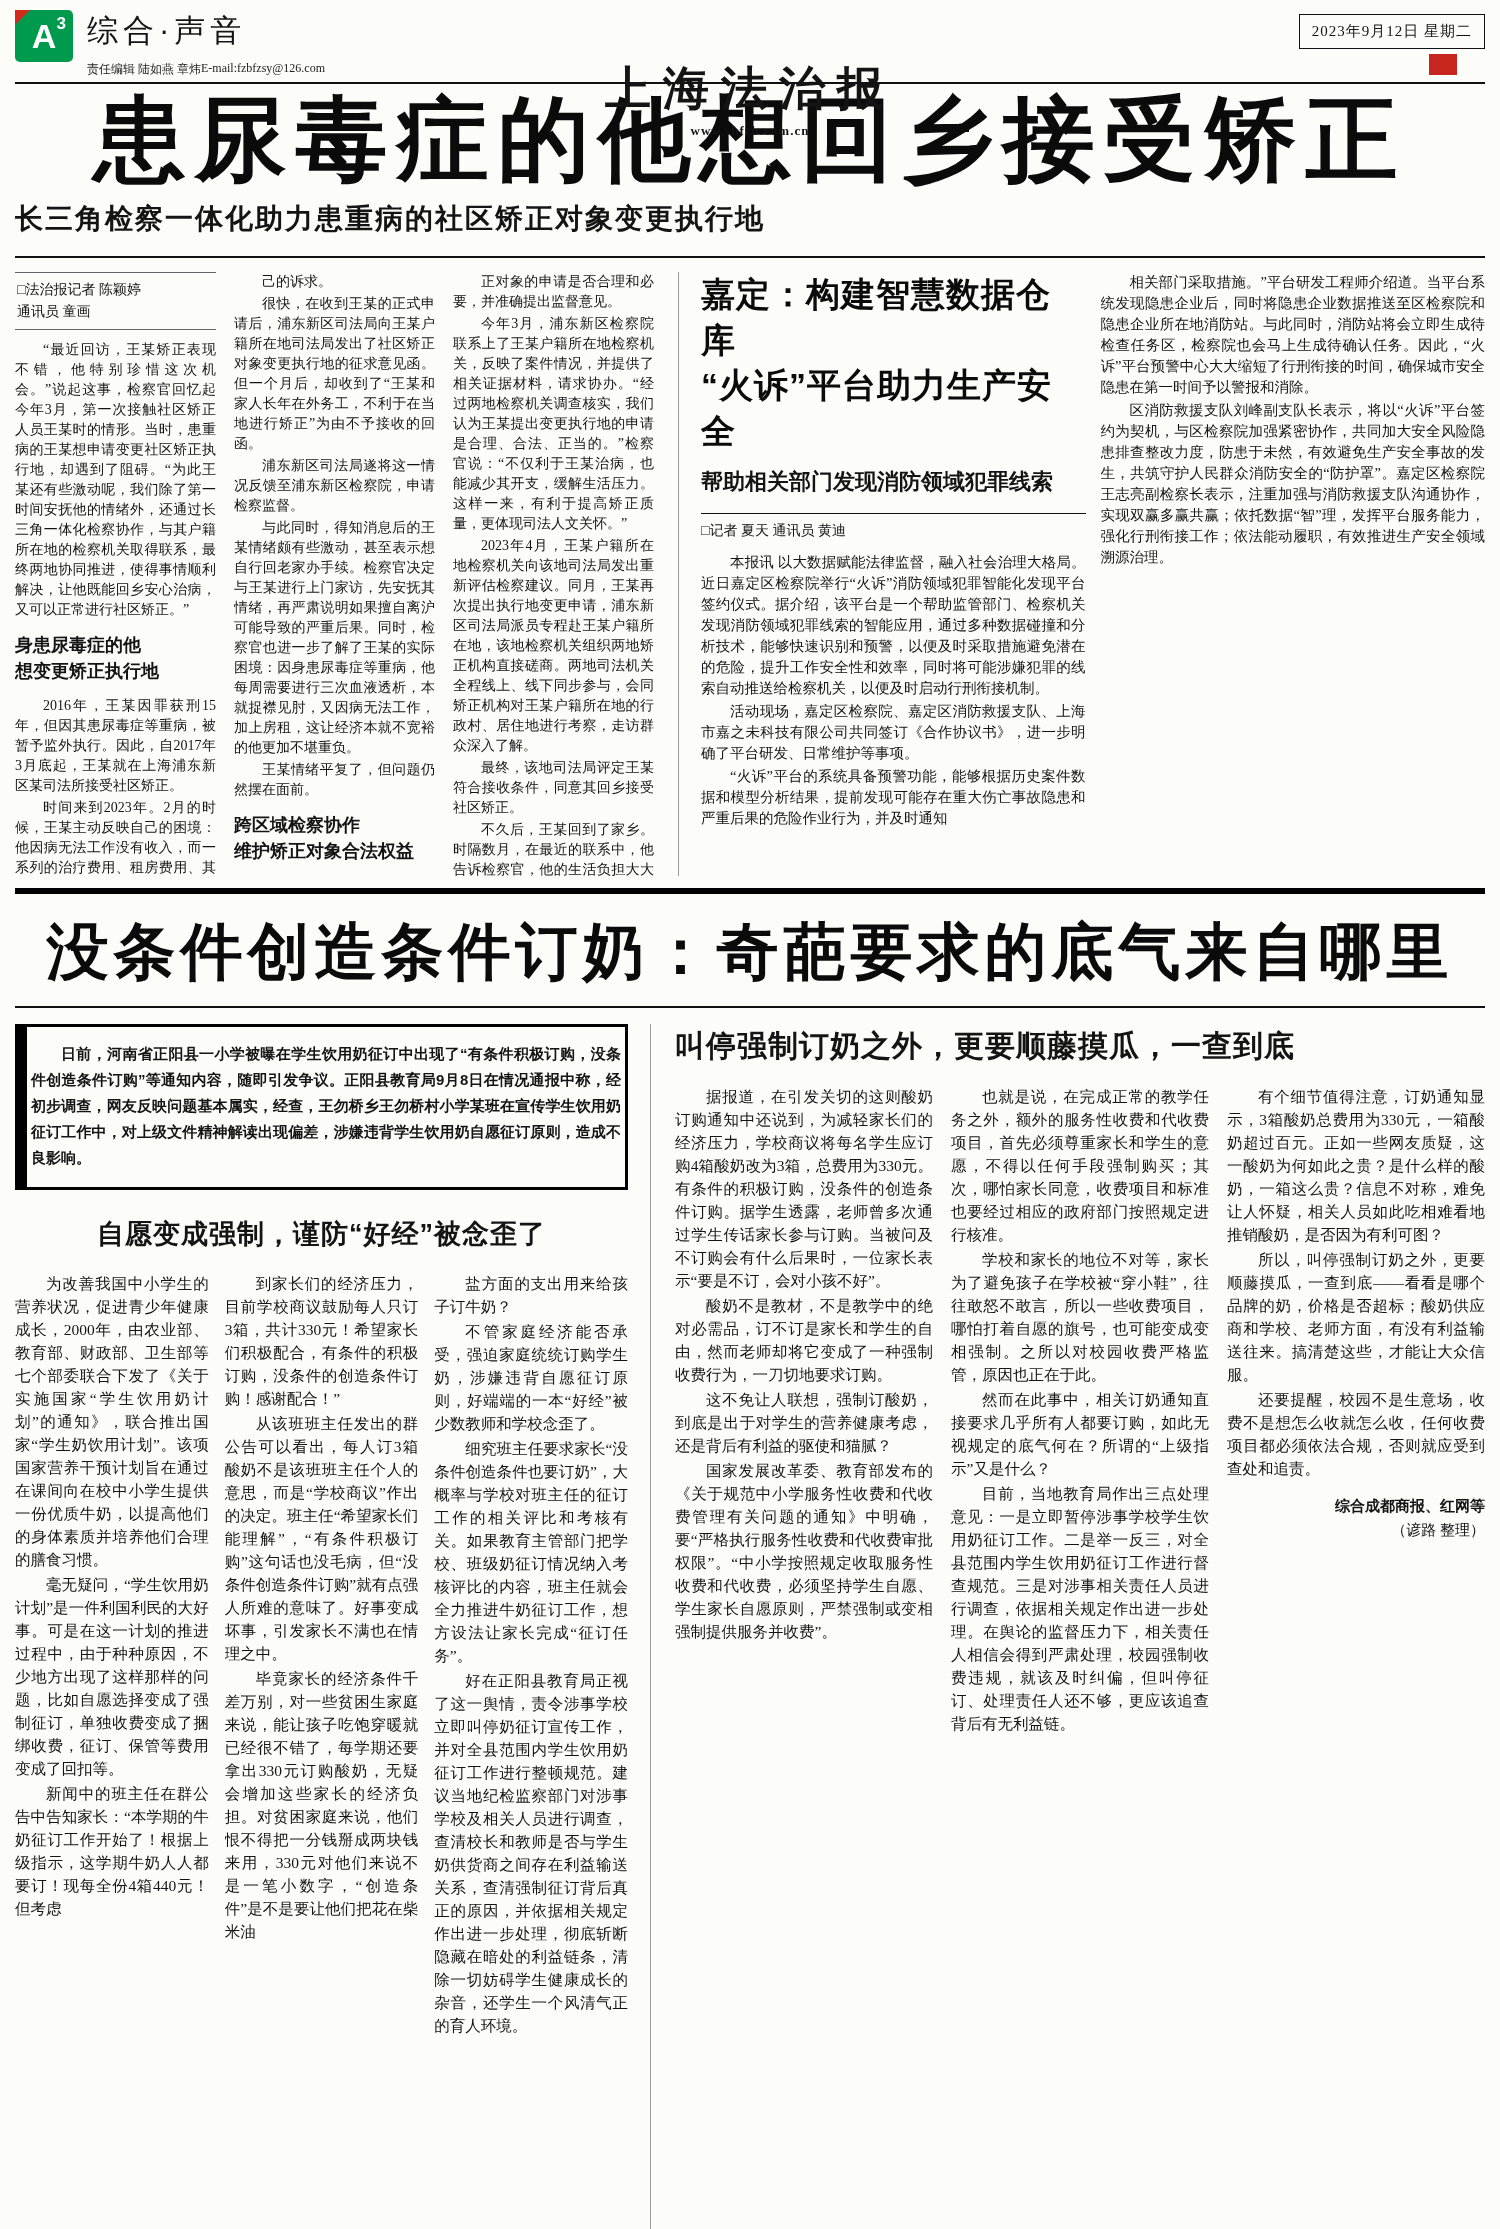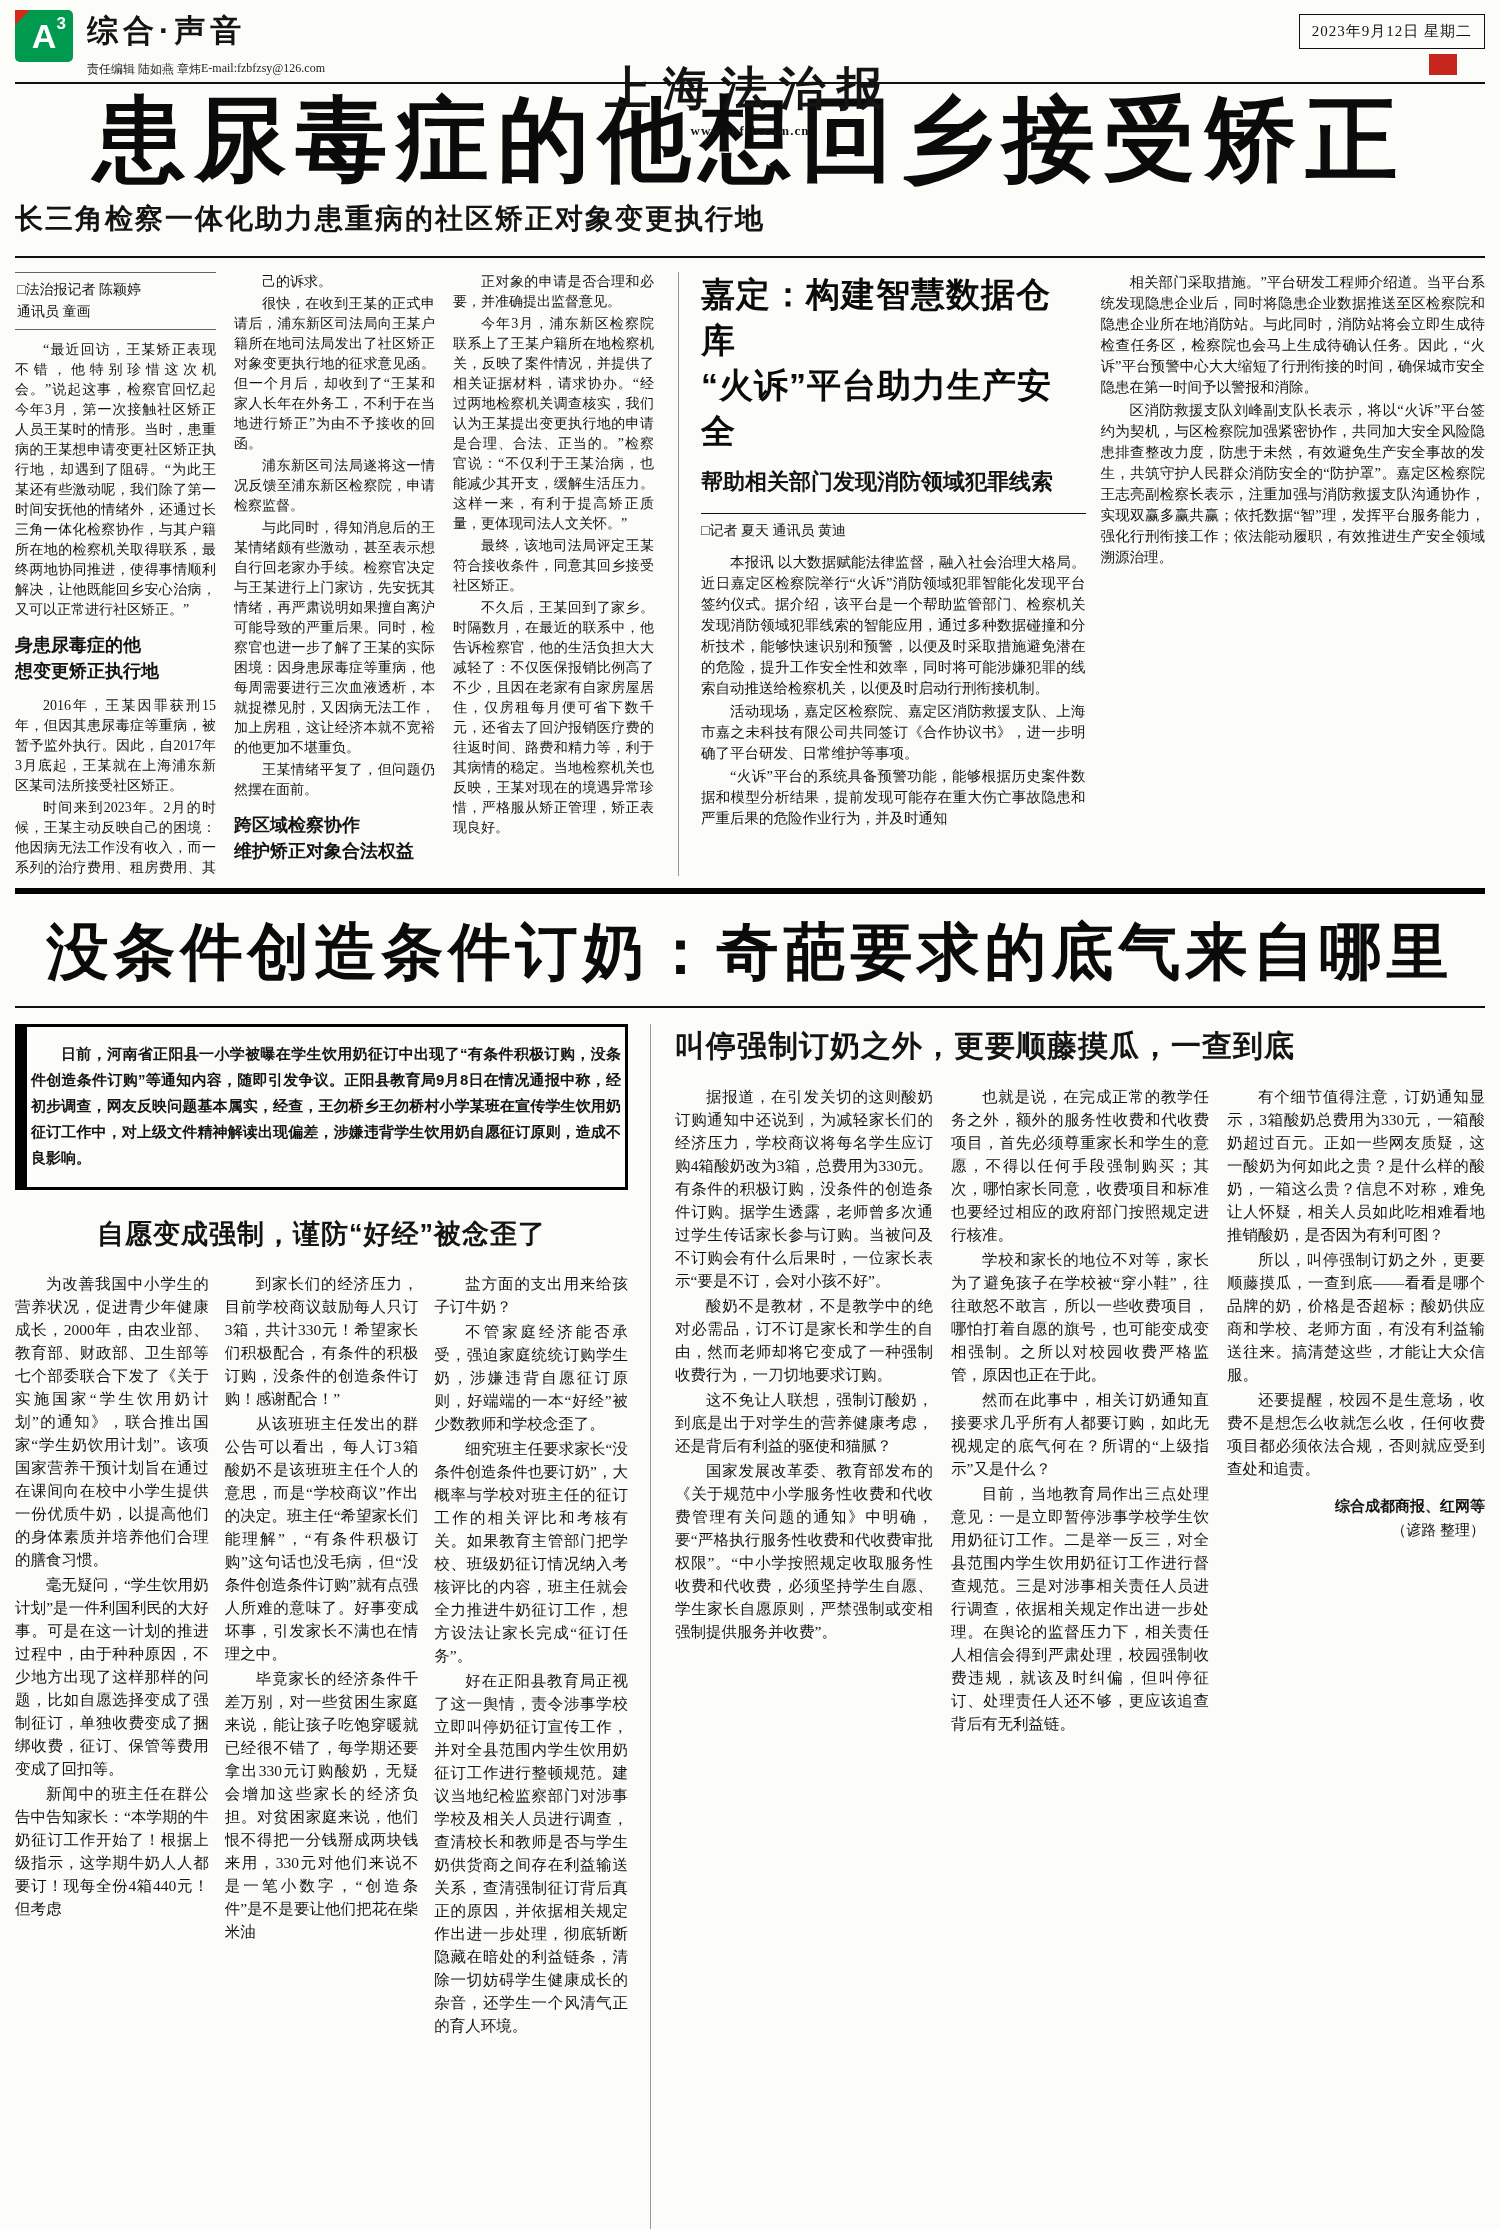--- a/index.html
+++ b/index.html
@@ -13,21 +13,21 @@
   .masthead { position:relative; height:76px; border-bottom:2px solid #111; }
   .mast-left { position:absolute; left:0; top:2px; display:flex; gap:14px; align-items:flex-start; }
   .page-badge { width:58px; height:52px; background:#009a4e; color:#fff; border-radius:5px;
     position:relative; display:flex; align-items:center; justify-content:center;
     font-family:"Liberation Sans", sans-serif; font-weight:700; }
   .badge-ribbon { position:absolute; left:0; top:0; width:0; height:0;
     border-top:15px solid #d42a1e; border-right:15px solid transparent; }
   .badge-a { font-size:34px; line-height:1; }
   .badge-3 { font-size:17px; position:absolute; top:4px; right:7px; }
   .section-wrap { display:flex; flex-direction:column; }
-  .section-name { font-size:31px; font-weight:700; letter-spacing:5px;
+  .section-name { font-size:31px; font-weight:400; letter-spacing:5px;
     font-family:"Liberation Sans", sans-serif; }
   .editors-line { font-size:12px; margin-top:9px; color:#222; display:flex; gap:0; }
   .mast-center { position:absolute; left:50%; top:2px; transform:translateX(-50%); text-align:center; }
   .paper-title { font-size:46px; font-weight:700; letter-spacing:12px; white-space:nowrap;margin-top:48px; }
   .website { font-size:13px; font-weight:700; letter-spacing:1px; margin-top:3px; }
   .mast-right { position:absolute; right:0; top:6px; text-align:right; }
   .date-box { border:1px solid #111; padding:7px 12px; font-size:15px; letter-spacing:1px; }
   .red-seal { width:28px; height:21px; background:#c6261e; margin:5px 28px 0 auto; }
   
   .main-headline { font-family:"Liberation Sans", sans-serif; font-weight:900;
@@ -138,20 +138,21 @@
                 <div>跨区域检察协作</div>
                 <div>维护矫正对象合法权益</div>
               </div>
               <div class="para">“其实王某的情况属于我们检察履职的范畴之内。”检察官表示，社区矫正机构在是否接受矫正对象的评估中，对于矫正对象因身体原因等方面理由而申请变更但未获批准、申请检察监督的，检察机关可以综合社区矫正对象表现和情况、变更执行地理由是否合理合法等，判断矫</div>
             </div>
         </div>
         <div class="news-col">
           <div>
               <div class="para">正对象的申请是否合理和必要，并准确提出监督意见。</div>
               <div class="para">今年3月，浦东新区检察院联系上了王某户籍所在地检察机关，反映了案件情况，并提供了相关证据材料，请求协办。“经过两地检察机关调查核实，我们认为王某提出变更执行地的申请是合理、合法、正当的。”检察官说：“不仅利于王某治病，也能减少其开支，缓解生活压力。这样一来，有利于提高矫正质量，更体现司法人文关怀。”</div>
+              <div class="para">2023年4月，王某户籍所在地检察机关向该地司法局发出重新评估检察建议。同月，王某再次提出执行地变更申请，浦东新区司法局派员专程赴王某户籍所在地，该地检察机关组织两地矫正机构直接磋商。两地司法机关全程线上、线下同步参与，会同矫正机构对王某户籍所在地的行政村、居住地进行考察，走访群众深入了解。</div>
               <div class="para">最终，该地司法局评定王某符合接收条件，同意其回乡接受社区矫正。</div>
               <div class="para">不久后，王某回到了家乡。时隔数月，在最近的联系中，他告诉检察官，他的生活负担大大减轻了：不仅医保报销比例高了不少，且因在老家有自家房屋居住，仅房租每月便可省下数千元，还省去了回沪报销医疗费的往返时间、路费和精力等，利于其病情的稳定。当地检察机关也反映，王某对现在的境遇异常珍惜，严格服从矫正管理，矫正表现良好。</div>
             </div>
         </div>
       </div>
 
       <div class="jiading">
         <div class="jd-left">
           <div class="jd-headline">
             <div>嘉定：构建智慧数据仓库</div>

